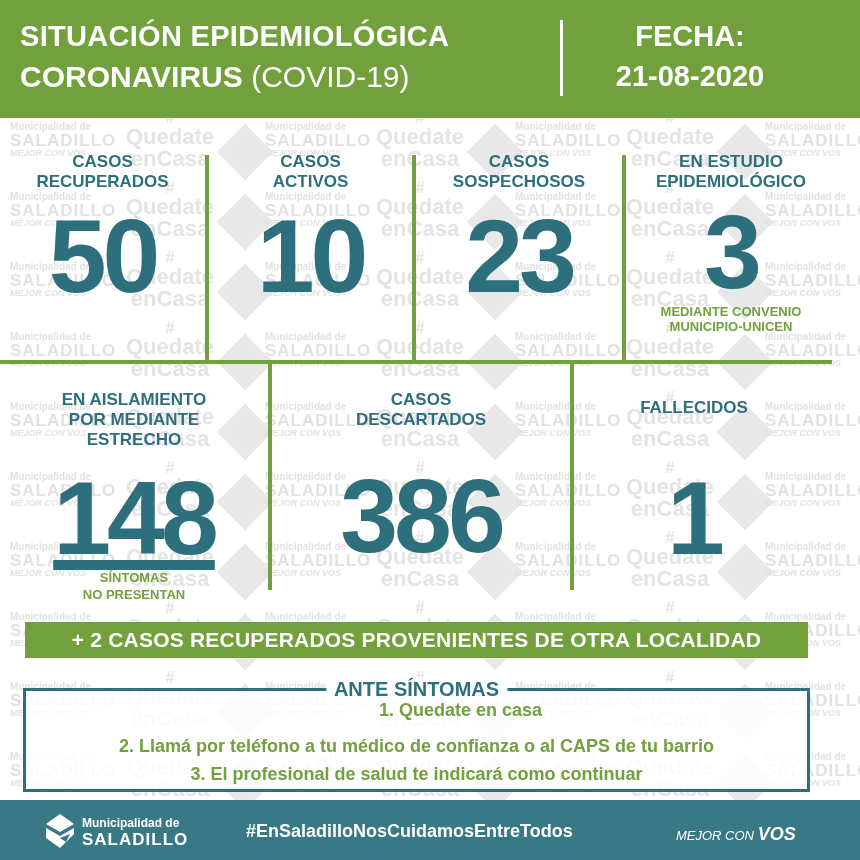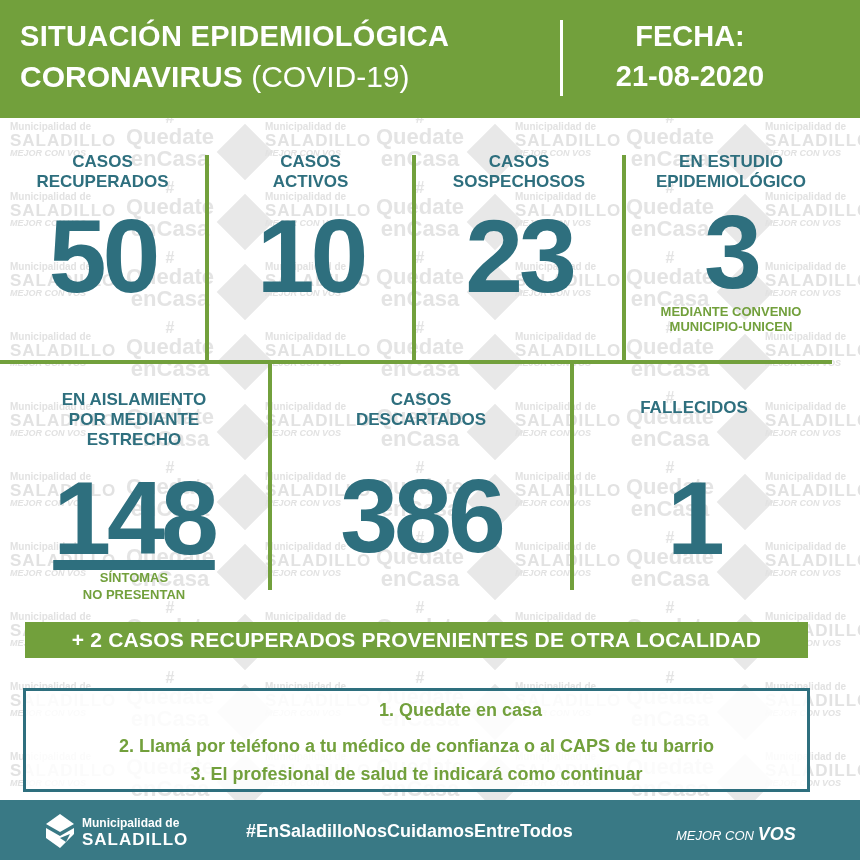--- a/index.html
+++ b/index.html
@@ -493,20 +493,21 @@
   <div class="stat-num" style="font-size:104px;margin-top:34px;">386</div>
 </div>
 <div class="stat" style="left:574px;top:398px;width:240px;">
   <div class="stat-label">FALLECIDOS</div>
   <div class="stat-num" style="font-size:104px;margin-top:48px;">1</div>
 </div>
 
 <div class="banner">+ 2  CASOS RECUPERADOS PROVENIENTES DE OTRA LOCALIDAD</div>
 
 <div class="box">
+  <div class="box-title">ANTE SÍNTOMAS</div>
   <div class="box-line" style="top:8px;margin-left:44px;">1. Quedate en casa</div>
   <div class="box-line" style="top:44px;">2. Llamá por teléfono a tu médico de confianza o al CAPS de tu barrio</div>
   <div class="box-line" style="top:72px;">3. El profesional de salud te indicará como continuar</div>
 </div>
 
 <div class="footer">
   <svg class="logo-shape" viewBox="0 0 32 34">
     <polygon points="16,0 30,10 16,18 2,10" fill="#ffffff"></polygon>
     <polygon points="2,14 16,22 30,14 30,20 16,34 2,24" fill="#ffffff"></polygon>
     <polygon points="16,24 26,20 22,28" fill="#397985"></polygon>

